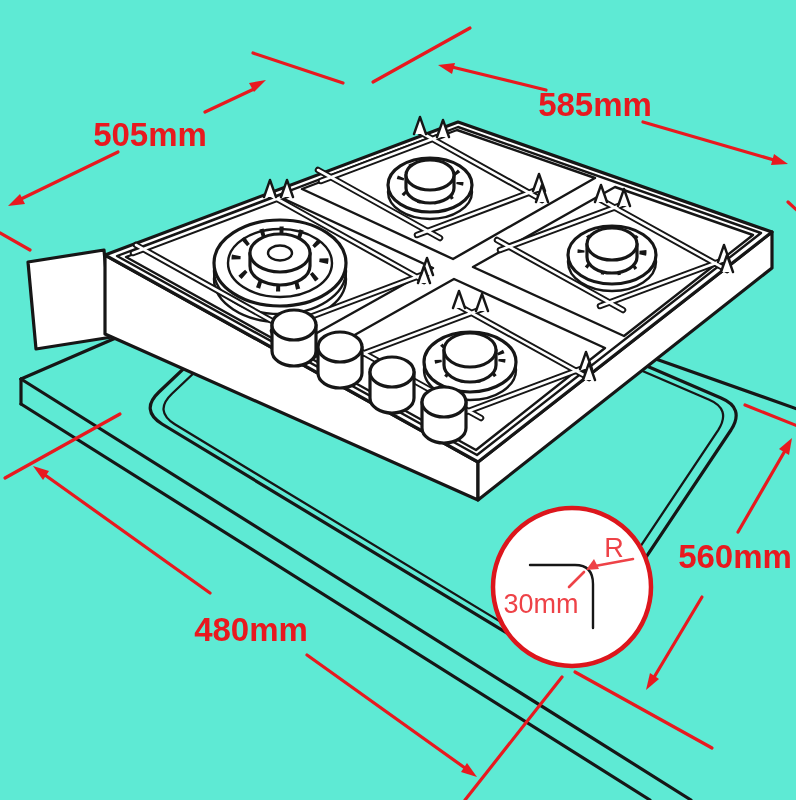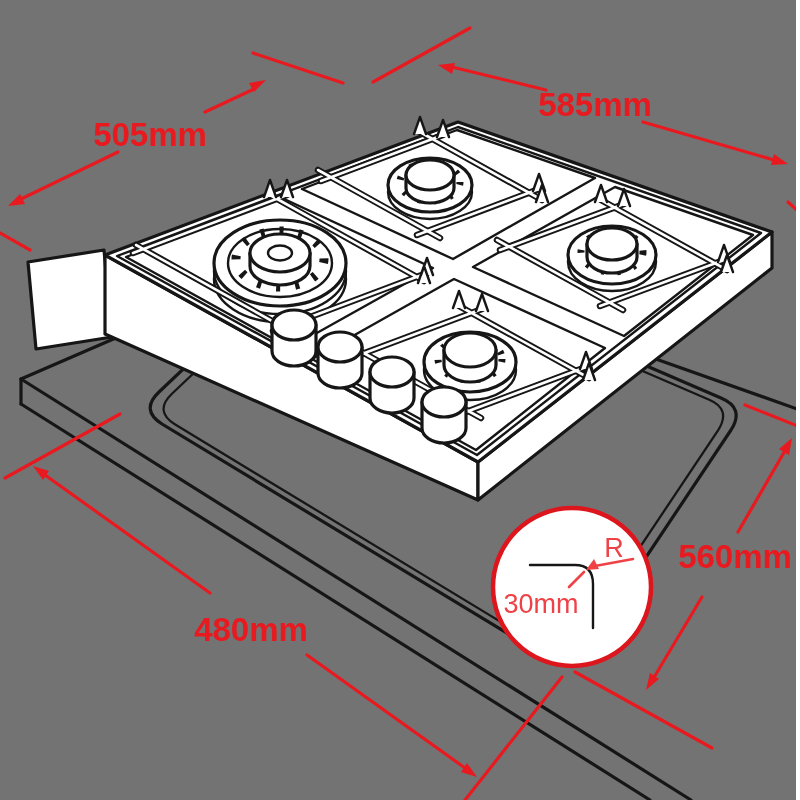--- a/index.html
+++ b/index.html
@@ -1,16 +1,16 @@
 <!DOCTYPE html>
 <html><head>
 <meta charset="utf-8">
 <style>
   html,body{margin:0;padding:0;background:#ffffff;}
-  .stage{width:796px;height:800px;position:relative;background:#737373;overflow:hidden;}
+  .stage{width:796px;height:800px;position:relative;background:#5eead4;overflow:hidden;}
   svg{display:block;}
   
   .k3{stroke:#161616;stroke-width:3.2;fill:none;stroke-linecap:round;stroke-linejoin:round;}
   .k2{stroke:#161616;stroke-width:2.4;fill:none;stroke-linecap:round;stroke-linejoin:round;}
   .wf{fill:#ffffff;}
   .bar{stroke:#161616;stroke-width:6.5;fill:none;stroke-linecap:round;}
   .barw{stroke:#ffffff;stroke-width:2.6;fill:none;stroke-linecap:round;}
   .teeth{fill:none;stroke:#161616;}
   
   .red{stroke:#e8191f;stroke-width:3.2;fill:none;stroke-linecap:round;}

